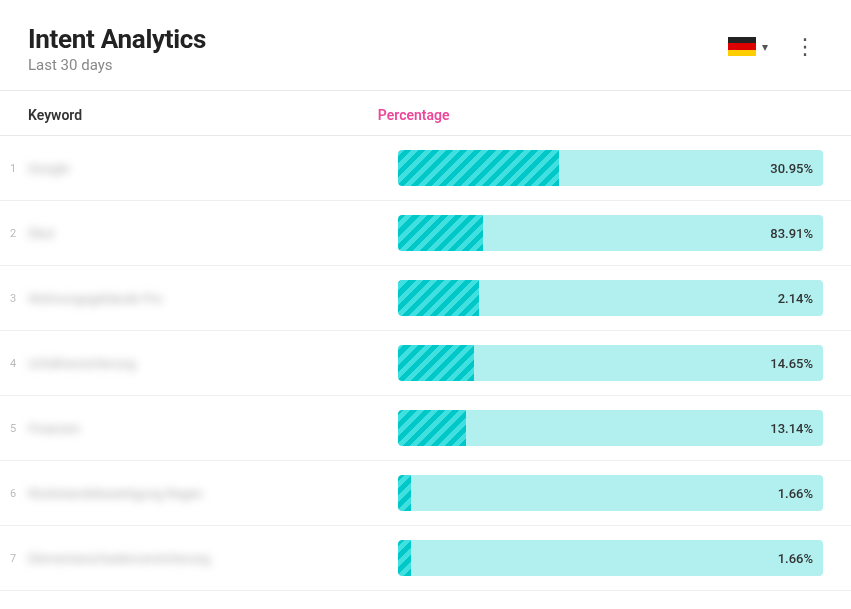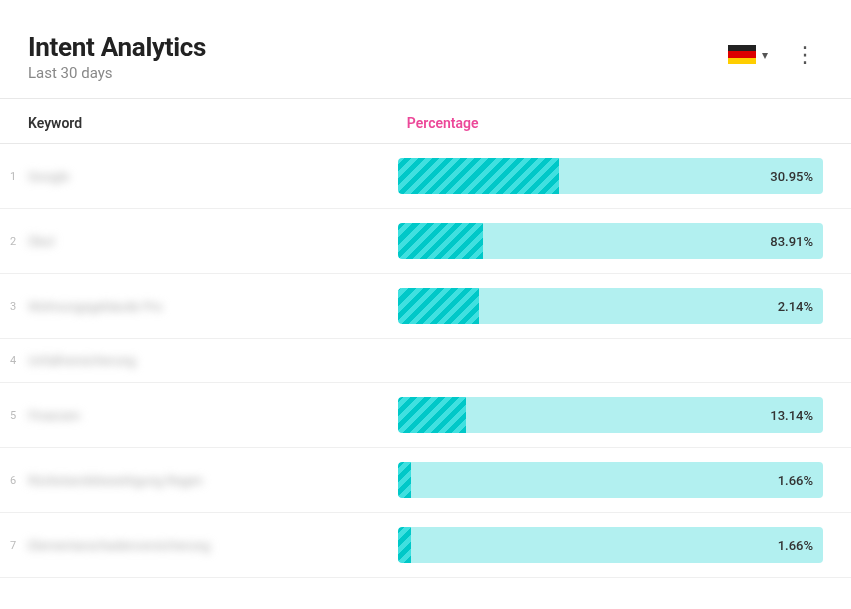--- a/index.html
+++ b/index.html
@@ -15,21 +15,21 @@
     .container {
       width: 851px;
       height: 609px;
       background: #fff;
       display: flex;
       flex-direction: column;
     }
 
     
     .header {
-      padding: 32px 28px 16px 28px;
+      padding: 24px 28px 16px 28px;
       border-bottom: 1px solid #e8e8e8;
       display: flex;
       align-items: flex-start;
       justify-content: space-between;
     }
 
     .header-left {}
 
     .header-title {
       font-size: 26px;
@@ -93,21 +93,20 @@
       display: flex;
       flex-direction: column;
     }
 
     
     .table-header {
       display: flex;
       align-items: flex-end;
       padding: 16px 28px 12px 28px;
       border-bottom: 1px solid #e8e8e8;
-      gap: 29px;
     }
 
     .col-keyword {
       width: 44%;
       font-size: 14px;
       font-weight: 600;
       color: #333;
     }
 
     .col-percentage {
@@ -262,20 +261,26 @@
     <div class="percentage-cell">
       <div class="bar-container">
         <div class="bar-fill" style="width: 19%"></div>
         <span class="bar-label">2.14%</span>
       </div>
     </div>
   </div>
         <div class="table-row">
     <span class="row-number">4</span>
     <div class="keyword-cell">Unfallversicherung</div>
+    <div class="percentage-cell">
+      <div class="bar-container">
+        <div class="bar-fill" style="width: 18%"></div>
+        <span class="bar-label">14.65%</span>
+      </div>
+    </div>
   </div>
         <div class="table-row">
     <span class="row-number">5</span>
     <div class="keyword-cell">Finanzen</div>
     <div class="percentage-cell">
       <div class="bar-container">
         <div class="bar-fill" style="width: 16%"></div>
         <span class="bar-label">13.14%</span>
       </div>
     </div>

